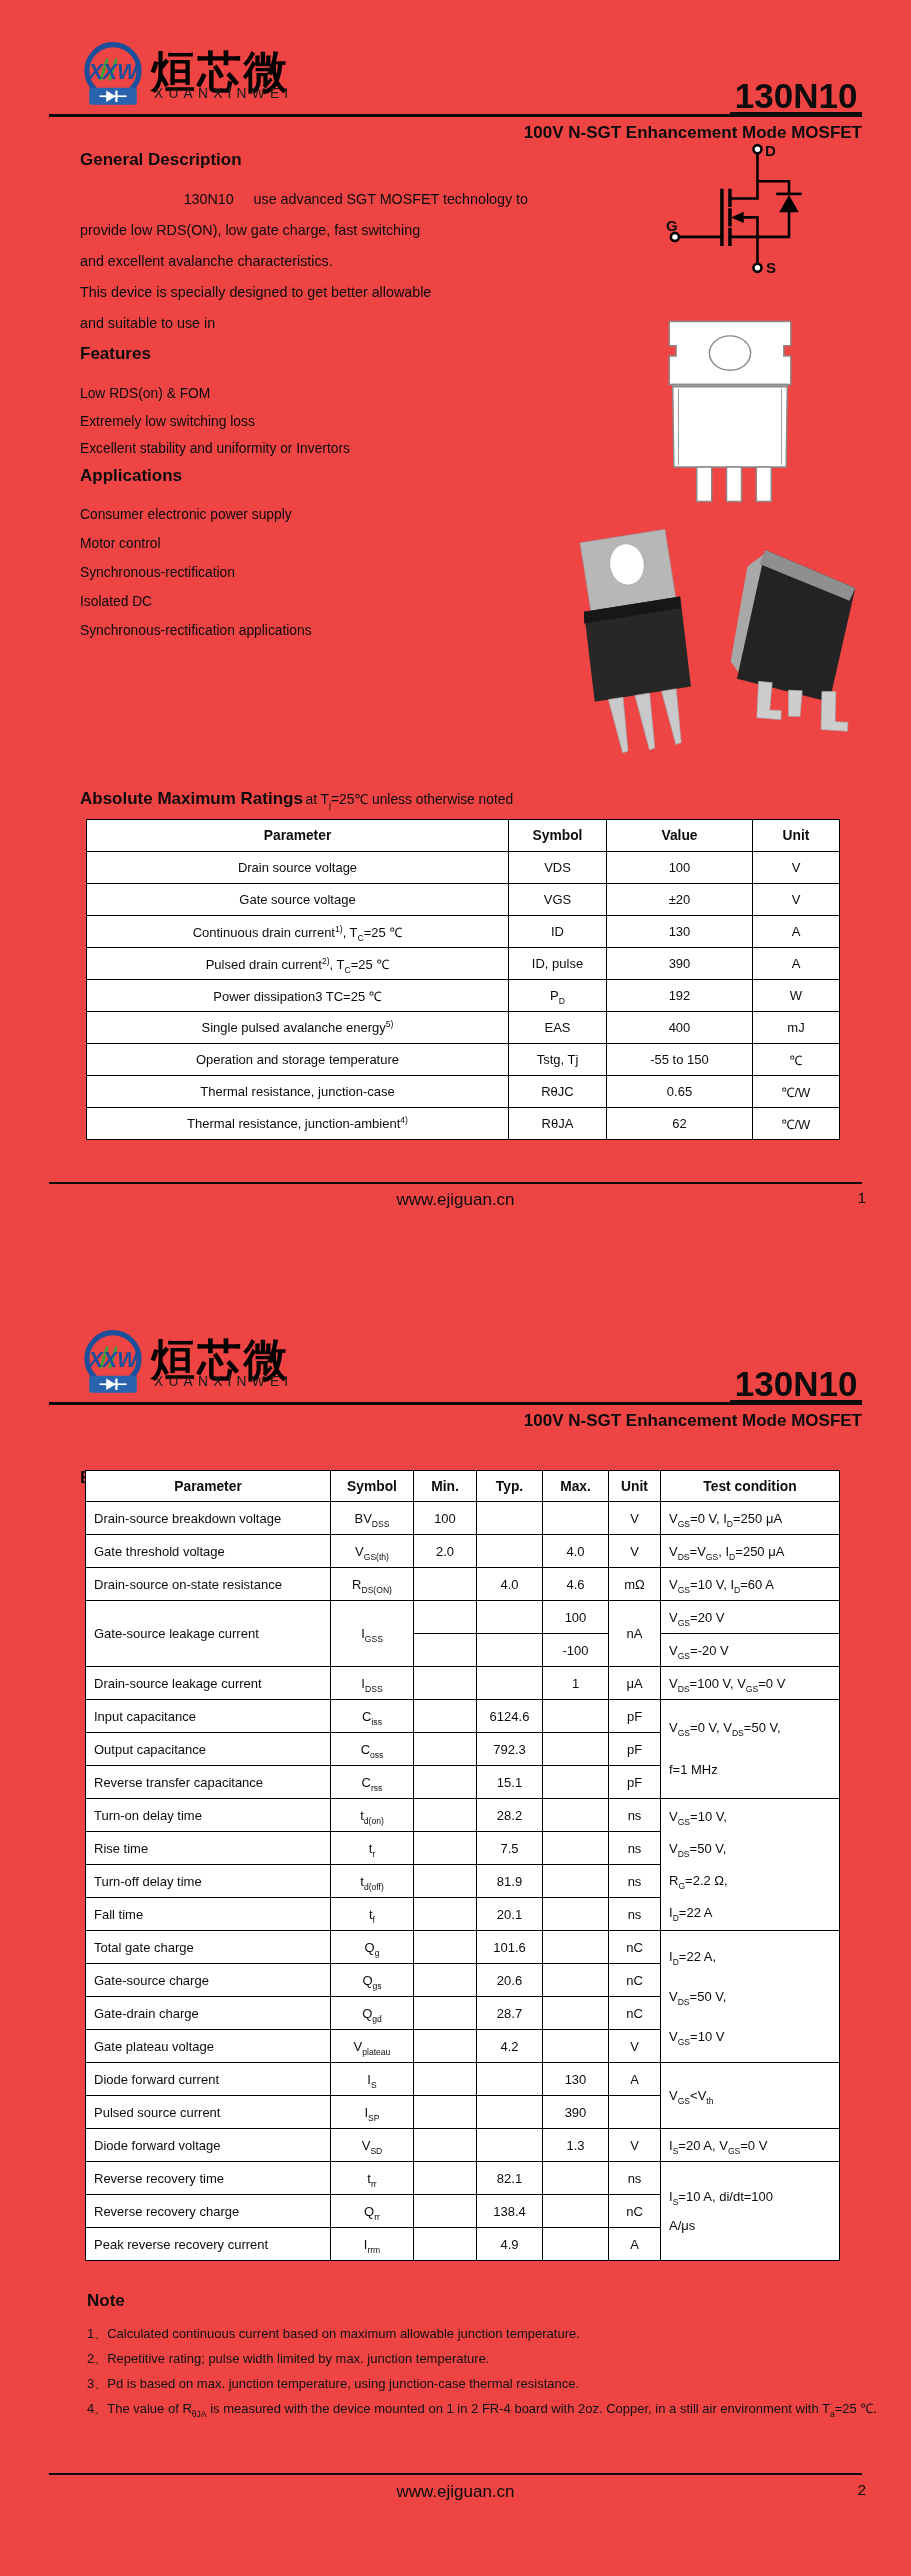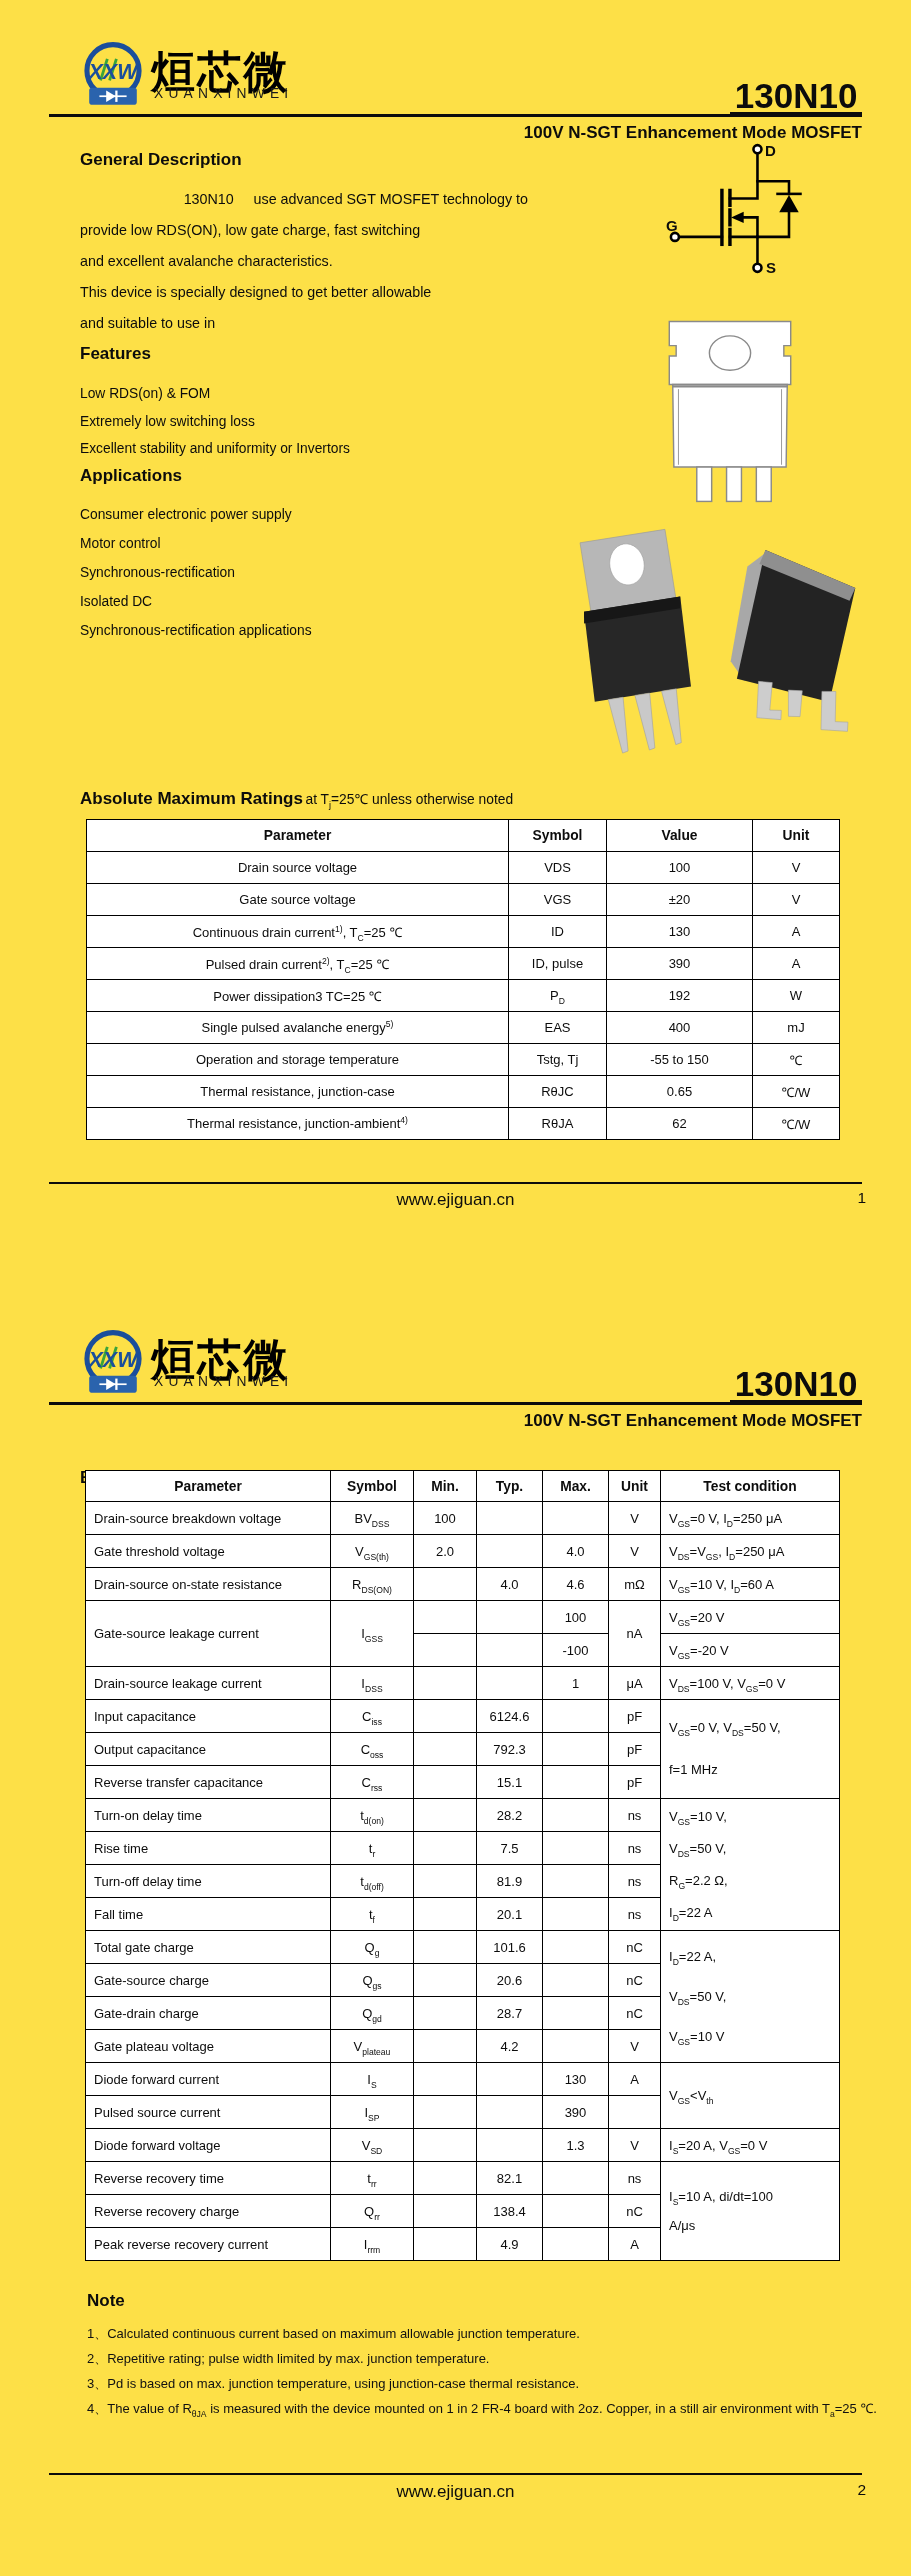--- a/index.html
+++ b/index.html
@@ -1,17 +1,17 @@
 <!DOCTYPE html>
 <html style="font-size:9.2px"><head>
 <meta charset="utf-8">
 <style>
   html,body{margin:0;padding:0;background:#fff;}
   body{width:911px;font-family:"Liberation Sans",sans-serif;color:#0c0c0c;}
-  .page{position:relative;width:911px;height:1288px;background:#fde047;overflow:hidden;}
+  .page{position:relative;width:911px;height:1288px;background:#ef4444;overflow:hidden;}
   .abs{position:absolute;}
   sub{font-size:66%;line-height:0;}
   sup{font-size:66%;line-height:0;}
   
   .logo{position:absolute;left:79px;top:38px;width:270px;height:75px;}
   .logo svg{position:absolute;left:0;top:0;}
   .brand-cn{position:absolute;left:72px;top:4.6px;font-size:44px;font-weight:700;color:#000;letter-spacing:2.3px;}
   .brand-en{position:absolute;left:75px;top:48px;font-size:13.8px;letter-spacing:5.2px;color:#1a1a1a;}
   .rule{position:absolute;left:49px;right:49px;top:114px;height:2.9px;background:#0c0c0c;}
   .partnum{position:absolute;right:49px;top:81px;font-size:35px;font-weight:700;line-height:30px;border-bottom:3.4px solid #0c0c0c;padding:0 4.6px 1.1px 4.6px;}

